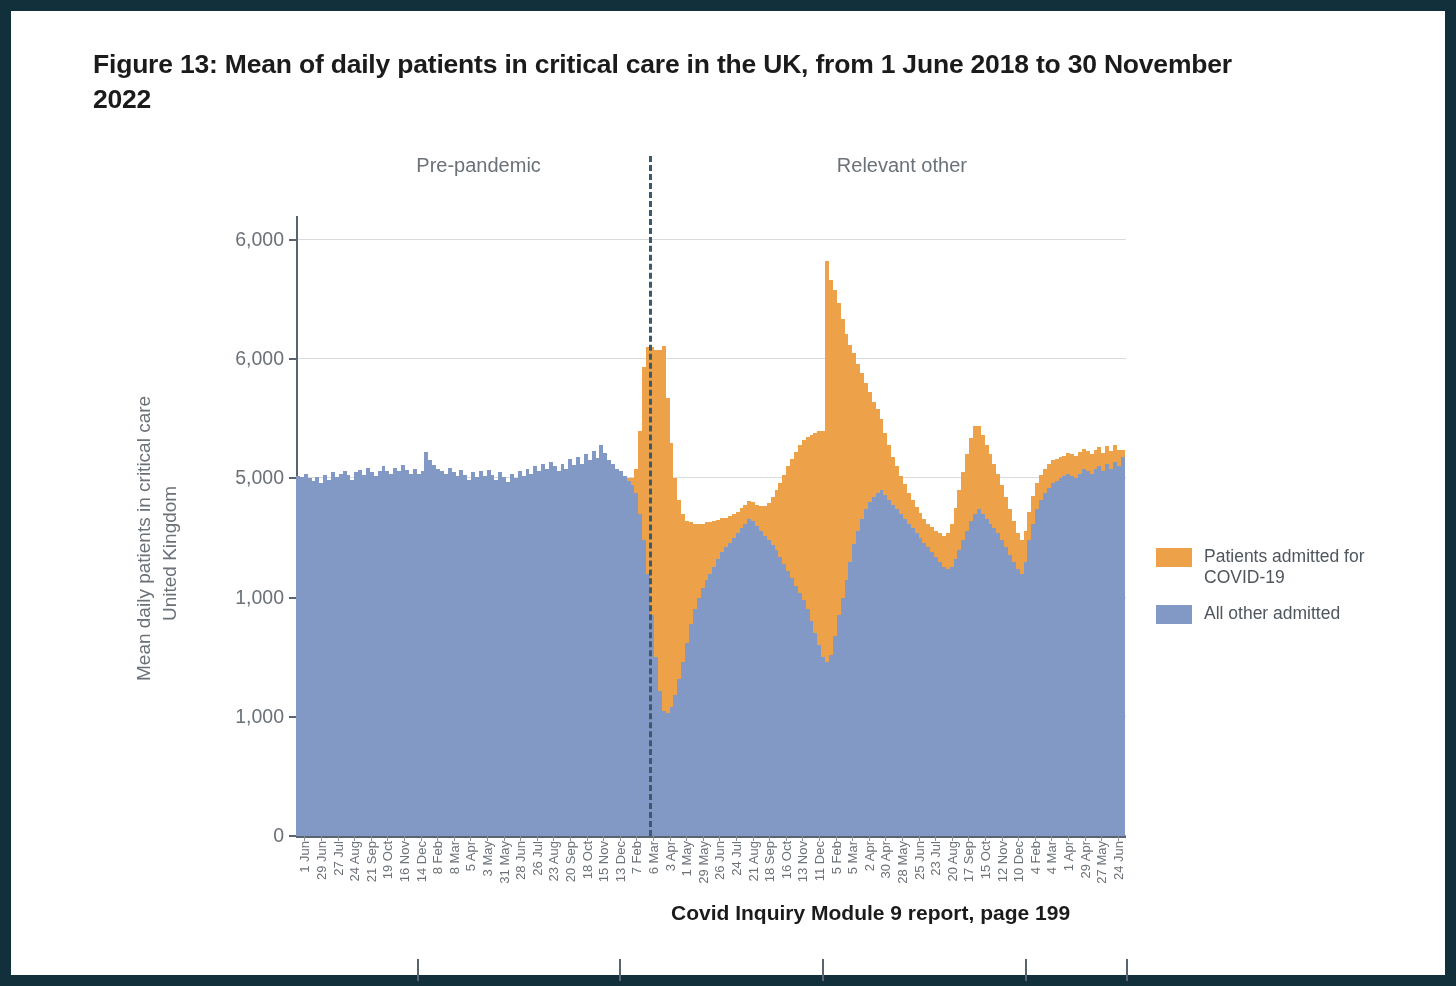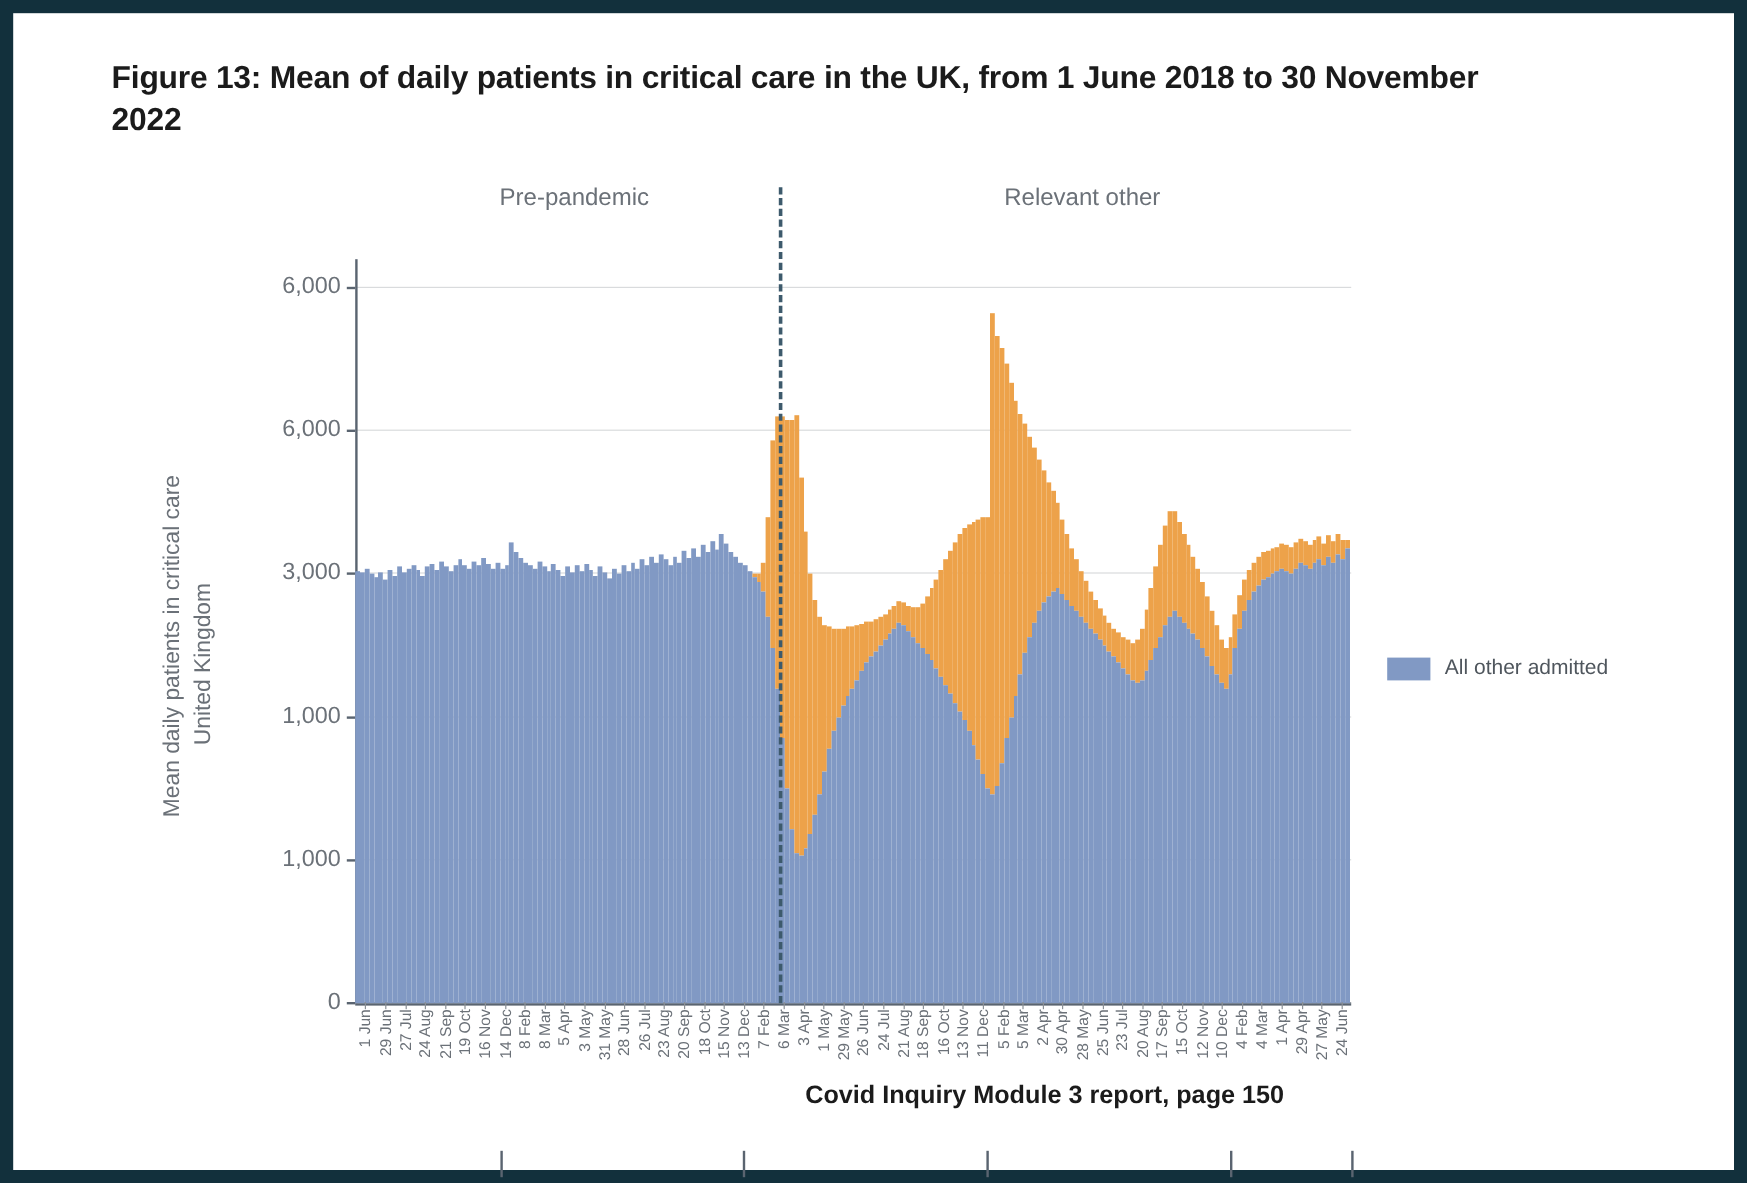--- a/index.html
+++ b/index.html
@@ -243,21 +243,21 @@
           </div>
           <div class="gridline" style="bottom: 19.2308%;">
             <div class="ytick">1,000</div>
             <div class="ytickmark"></div>
           </div>
           <div class="gridline" style="bottom: 38.4615%;">
             <div class="ytick">1,000</div>
             <div class="ytickmark"></div>
           </div>
           <div class="gridline" style="bottom: 57.6923%;">
-            <div class="ytick">3,000</div>
+            <div class="ytick">5,000</div>
             <div class="ytickmark"></div>
           </div>
           <div class="gridline" style="bottom: 76.9231%;">
             <div class="ytick">6,000</div>
             <div class="ytickmark"></div>
           </div>
           <div class="gridline" style="bottom: 96.1538%;">
             <div class="ytick">6,000</div>
             <div class="ytickmark"></div>
           </div>
@@ -1148,21 +1148,25 @@
         <div class="yearsep" style="left: 526.056px;"></div>
         <div class="yearlab" style="left: 424.742px;">2020</div>
         <div class="yearsep" style="left: 728.685px;"></div>
         <div class="yearlab" style="left: 627.371px;">2021</div>
         <div class="yearsep" style="left: 830px;"></div>
         <div class="yearlab" style="left: 779.343px;">2022</div>
       </div>
 
     <div id="legend">
       <div class="legend-row">
+        <div class="swatch" id="sw0" style="background: rgb(237, 162, 74);"></div>
+        <div class="legend-text">Patients admitted for COVID-19</div>
+      </div>
+      <div class="legend-row">
         <div class="swatch" id="sw1" style="background: rgb(129, 153, 196);"></div>
         <div class="legend-text">All other admitted</div>
       </div>
     </div>
 
   </div>
 
-  <div id="source">Covid Inquiry Module 3 report, page 150</div>
+  <div id="source">Covid Inquiry Module 9 report, page 199</div>
 </div>
 
 </body></html>

